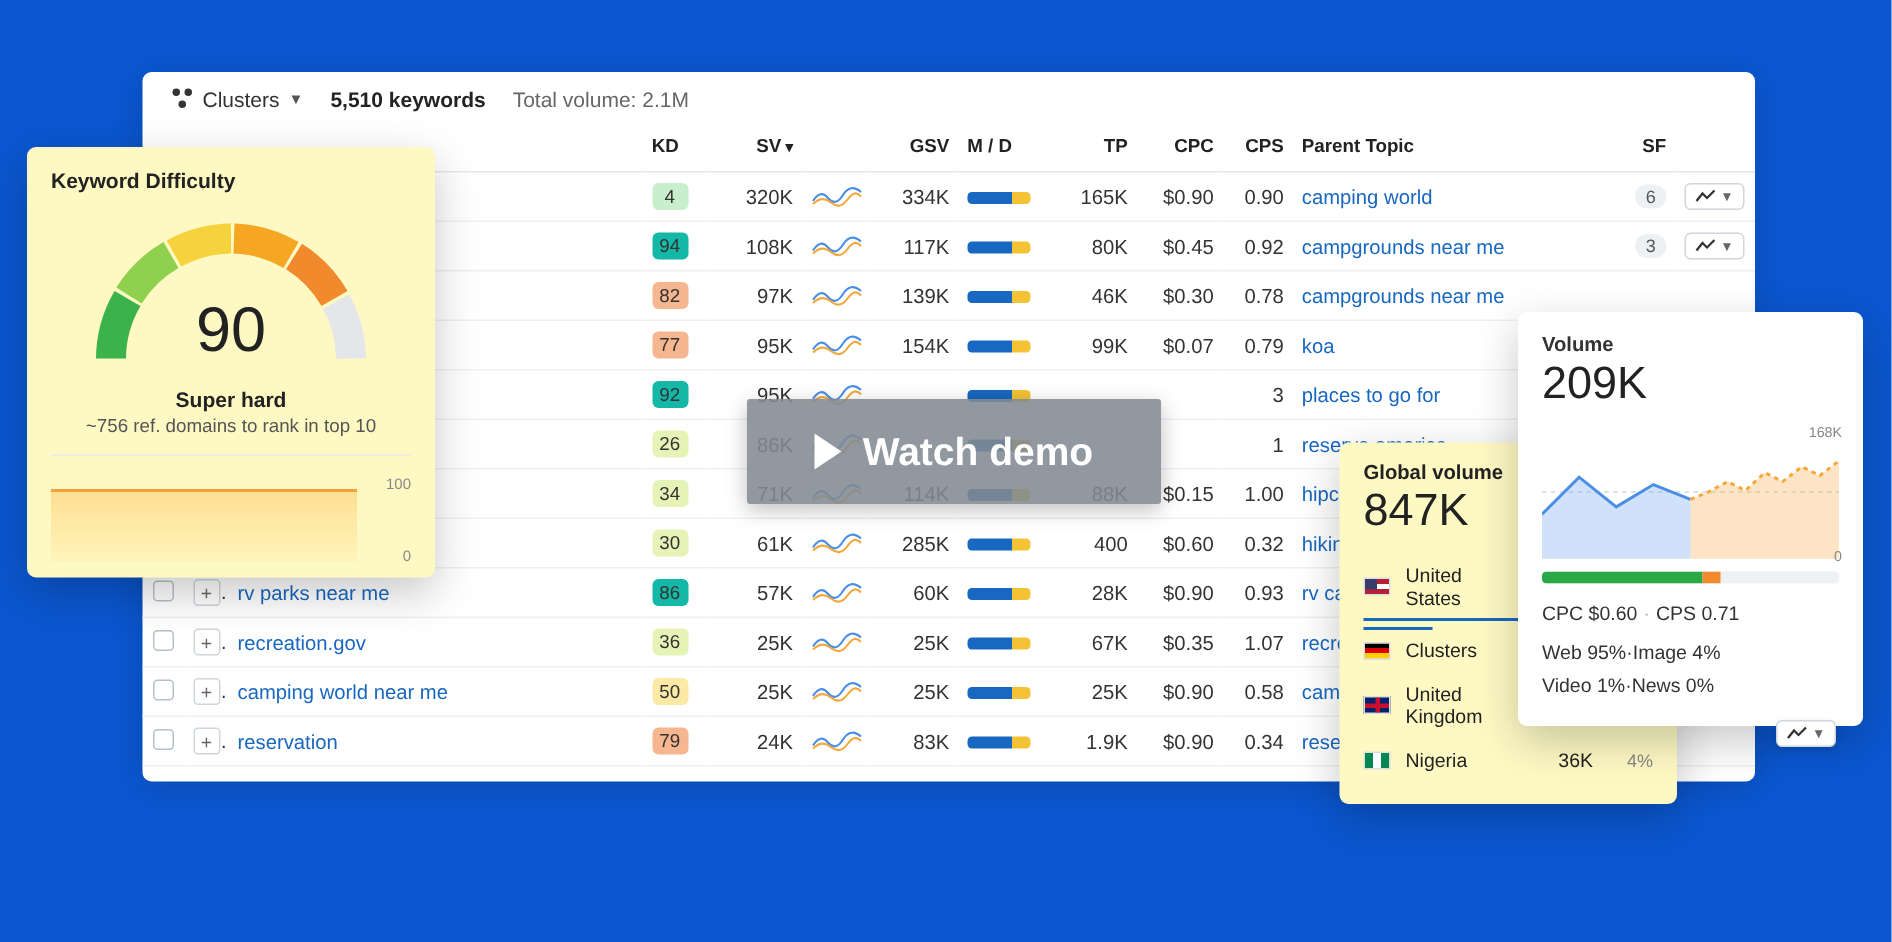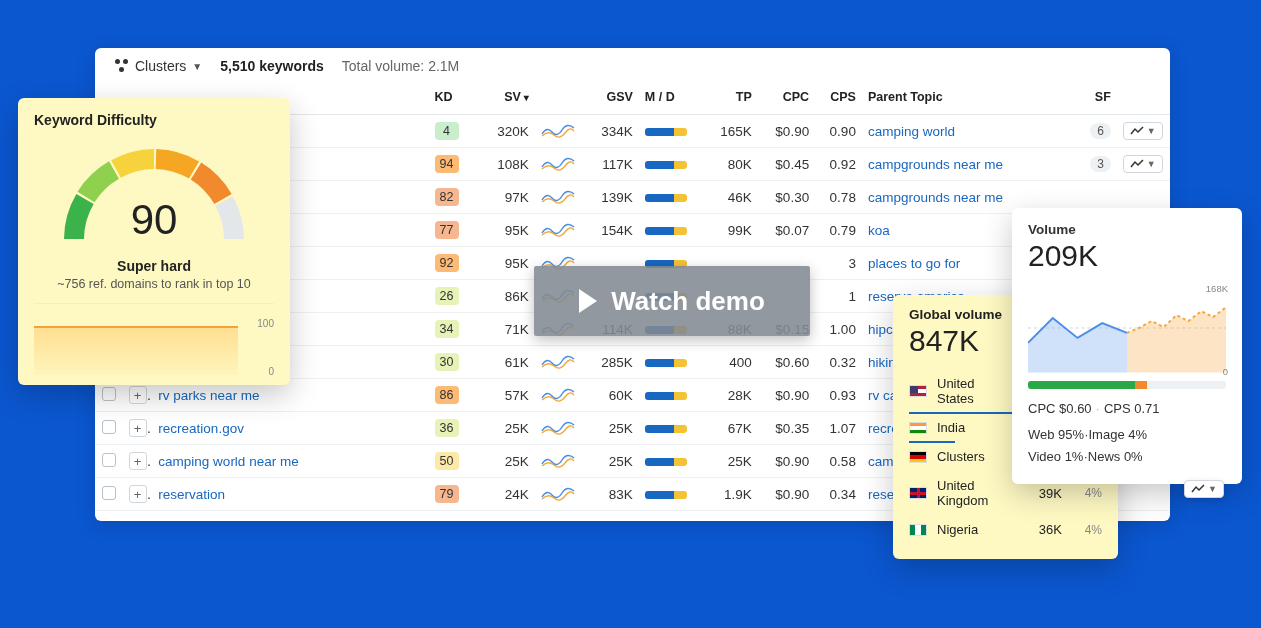--- a/index.html
+++ b/index.html
@@ -66,21 +66,21 @@
   }
   .kw-link { color:#1867c0; }
   .kd-pill {
     display:inline-block; min-width:24px; text-align:center;
     padding:2px 5px; border-radius:4px; font-size:12.5px; font-weight:500; color:#333;
   }
   .kd-green { background:#c8eecb; }
   .kd-lime  { background:#e6f2b6; }
   .kd-yellow{ background:#fce9a6; }
   .kd-orange{ background:#f6b690; }
-  .kd-red   { background:#fdba74; }
+  .kd-red   { background:#14b8a6; }
   .spark {
     width:34px;height:18px;display:inline-block;vertical-align:middle;
   }
   .md-bar {
     width:42px;height:8px;border-radius:3px;background:linear-gradient(to right,#1867c0 70%,#f3c335 70%);
     display:inline-block;
   }
   .topic-link { color:#1867c0; }
   .sf-badge {
     display:inline-block;background:#eef1f3;color:#555;border-radius:10px;
@@ -161,21 +161,20 @@
   }
 
   
   .watch-demo{
     position:absolute; left:498px; top:266px;
     width:276px; height:70px;
     background:rgba(130,138,146,0.88);
     color:#fff;display:flex;align-items:center;justify-content:center;gap:14px;
     font-size:26px;font-weight:700;border-radius:2px;
     box-shadow:0 4px 14px rgba(0,0,0,0.25);
-    margin-left:36px;
   }
   .play-tri{
     width:0;height:0;border-left:18px solid #fff;border-top:12px solid transparent;border-bottom:12px solid transparent;
   }
   
   .flag-us{background:linear-gradient(#b22234 33%,#fff 33% 66%,#b22234 66%);position:relative;}
   .flag-us::before{content:"";position:absolute;left:0;top:0;width:8px;height:7px;background:#3c3b6e;}
   .flag-in{background:linear-gradient(#ff9933 33%,#fff 33% 66%,#138808 66%);}
   .flag-de{background:linear-gradient(#000 33%,#dd0000 33% 66%,#ffce00 66%);}
   .flag-gb{background:#012169;position:relative;overflow:hidden;}
@@ -514,26 +513,20 @@
       <div>
     <div class="gv-row">
       <span class="flag flag-us"></span>
       <span class="cname">United States</span>
       <span class="vol"></span>
       <span class="pct"></span>
     </div>
     <div class="gv-under " style="width:60%;"></div>
       </div>
       <div>
-    <div class="gv-row">
-      <span class="flag flag-in"></span>
-      <span class="cname">India</span>
-      <span class="vol"></span>
-      <span class="pct"></span>
-    </div>
     <div class="gv-under " style="width:24%;"></div>
       </div>
       <div>
     <div class="gv-row">
       <span class="flag flag-de"></span>
       <span class="cname">Clusters</span>
       <span class="vol"></span>
       <span class="pct"></span>
     </div>
     <div class="gv-under dim" style="width:0;"></div>

